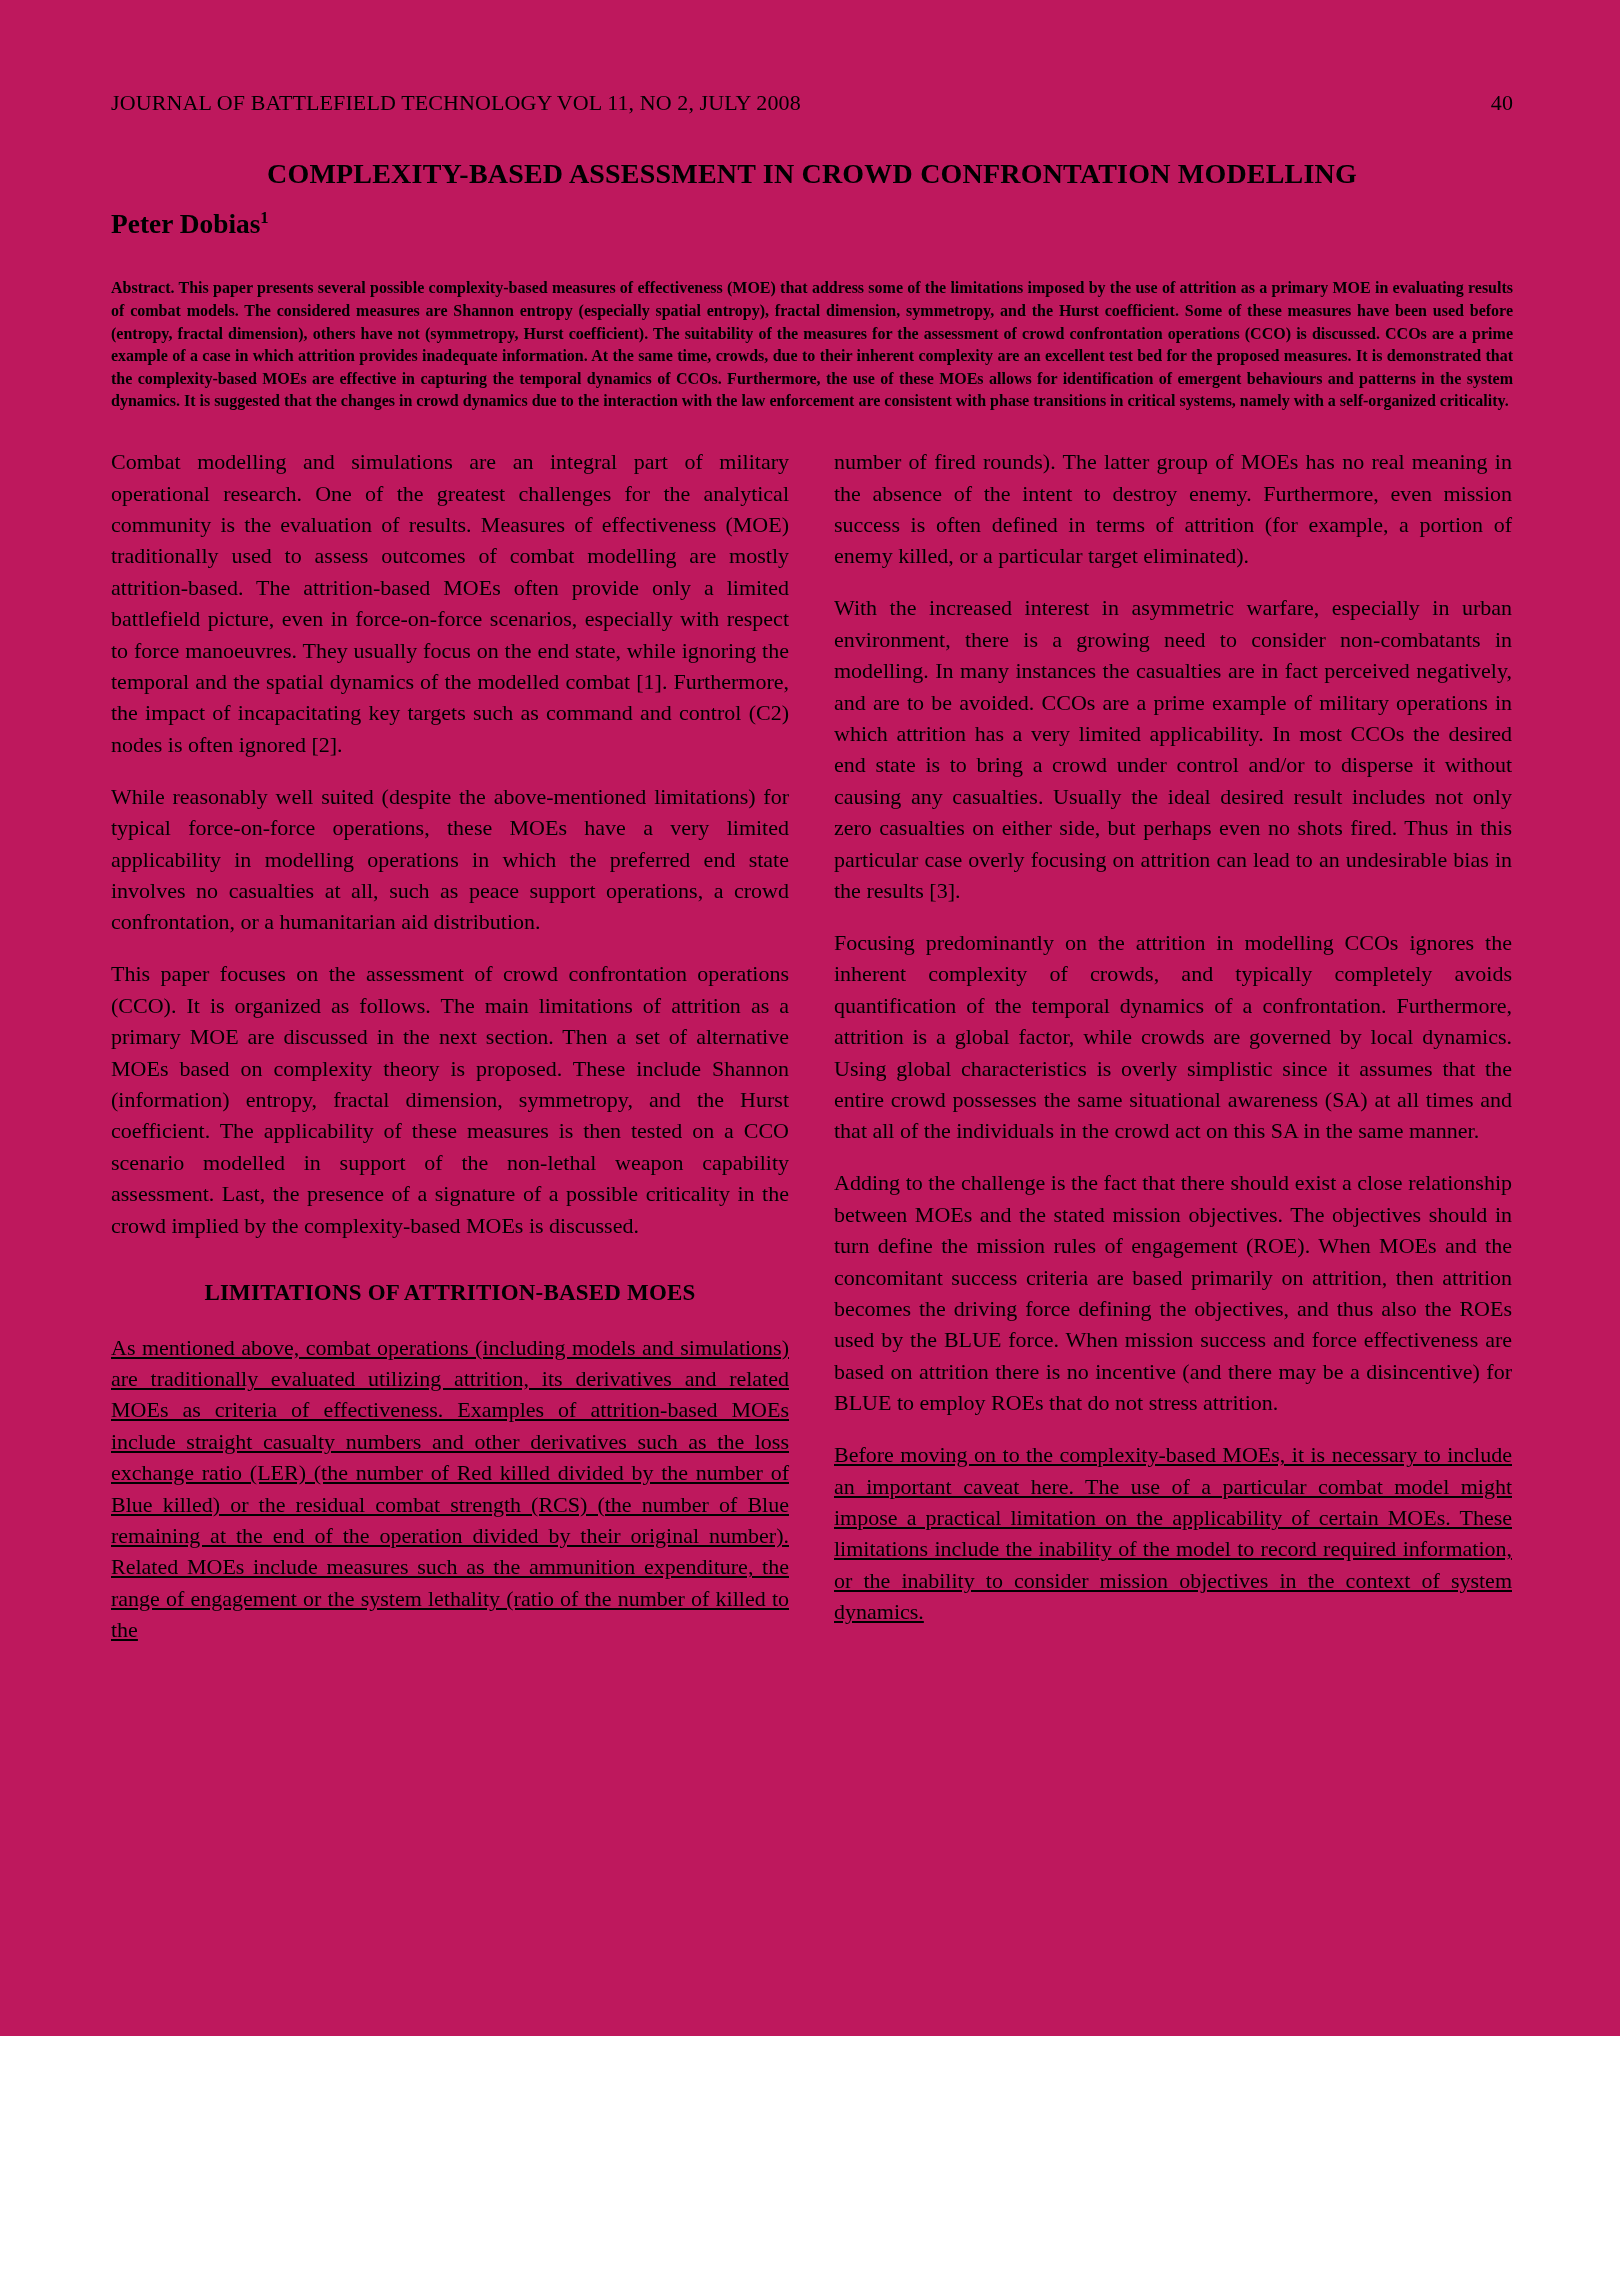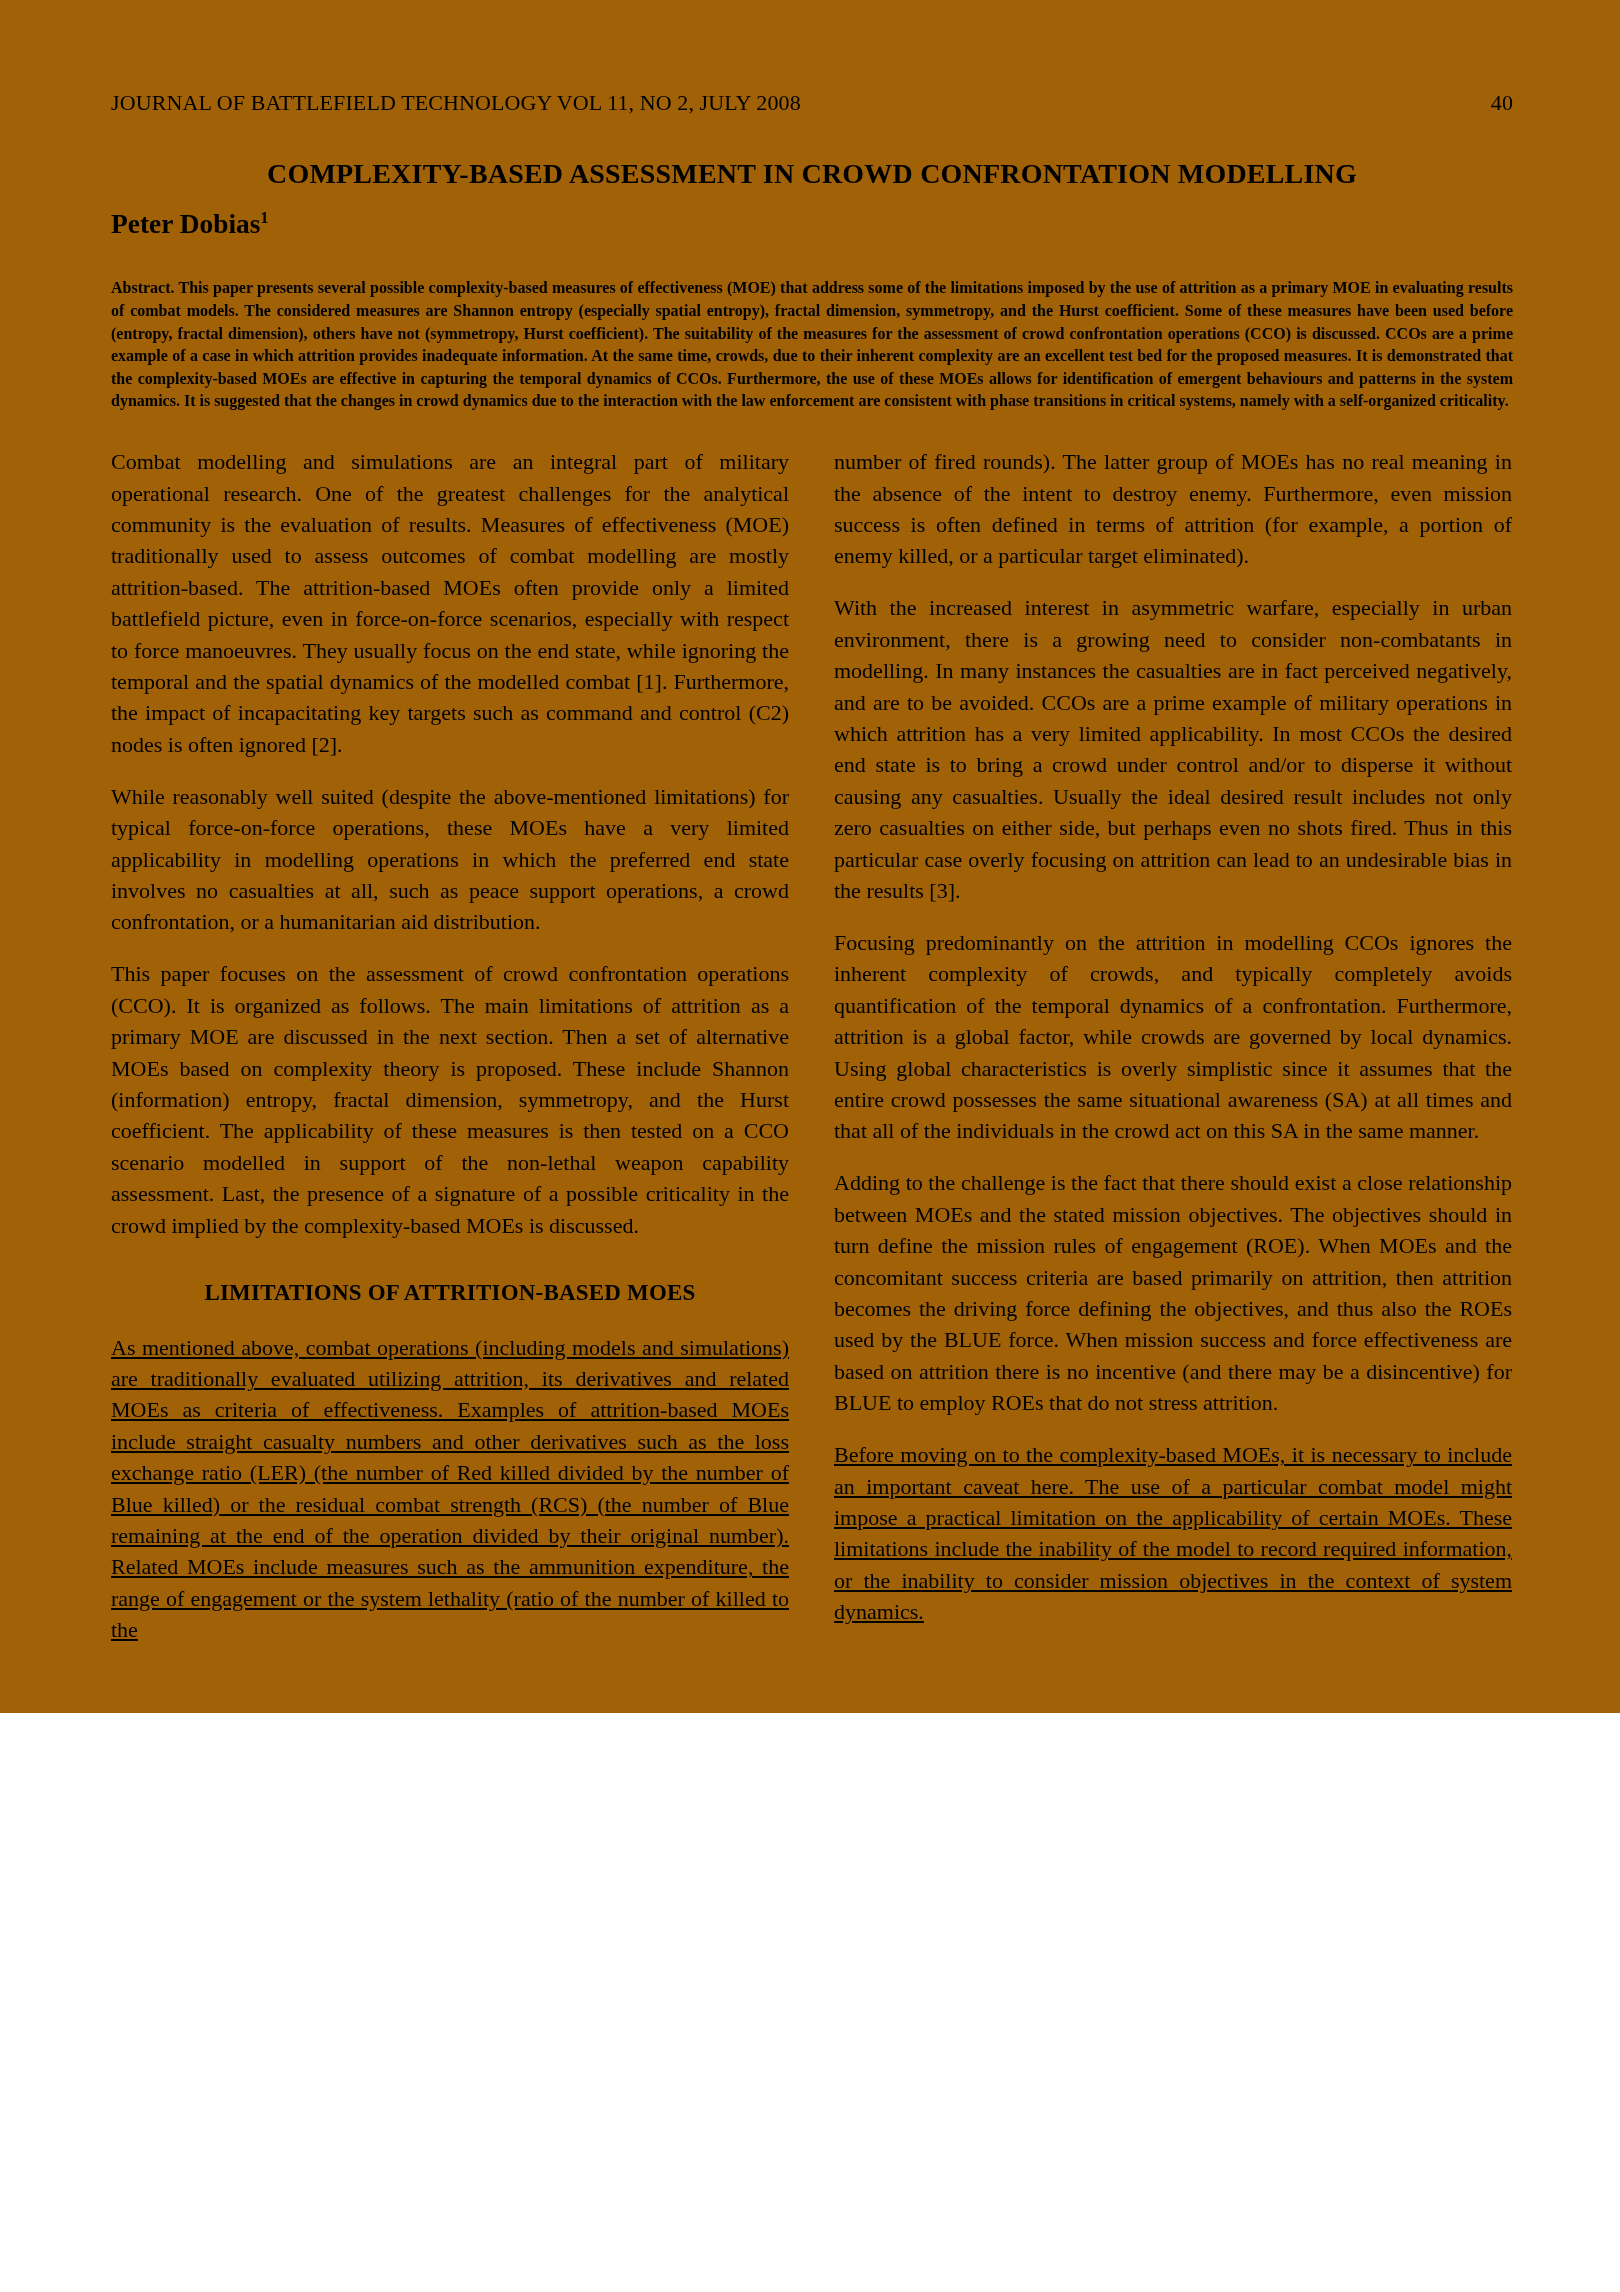--- a/index.html
+++ b/index.html
@@ -8,23 +8,23 @@
     padding: 0;
     background: #ffffff;
   }
   body {
     font-family: "Liberation Serif", "DejaVu Serif", serif;
     color: #000000;
   }
   .page {
     position: relative;
     width: 1620px;
-    height: 1713px;
+    height: 2036px;
     margin: 0 auto;
-    background: #a16207;
+    background: #be185d;
     box-sizing: border-box;
     padding: 0;
     overflow: hidden;
   }
   .content {
     position: absolute;
     left: 111px;
     top: 0;
     width: 1402px;
   }

